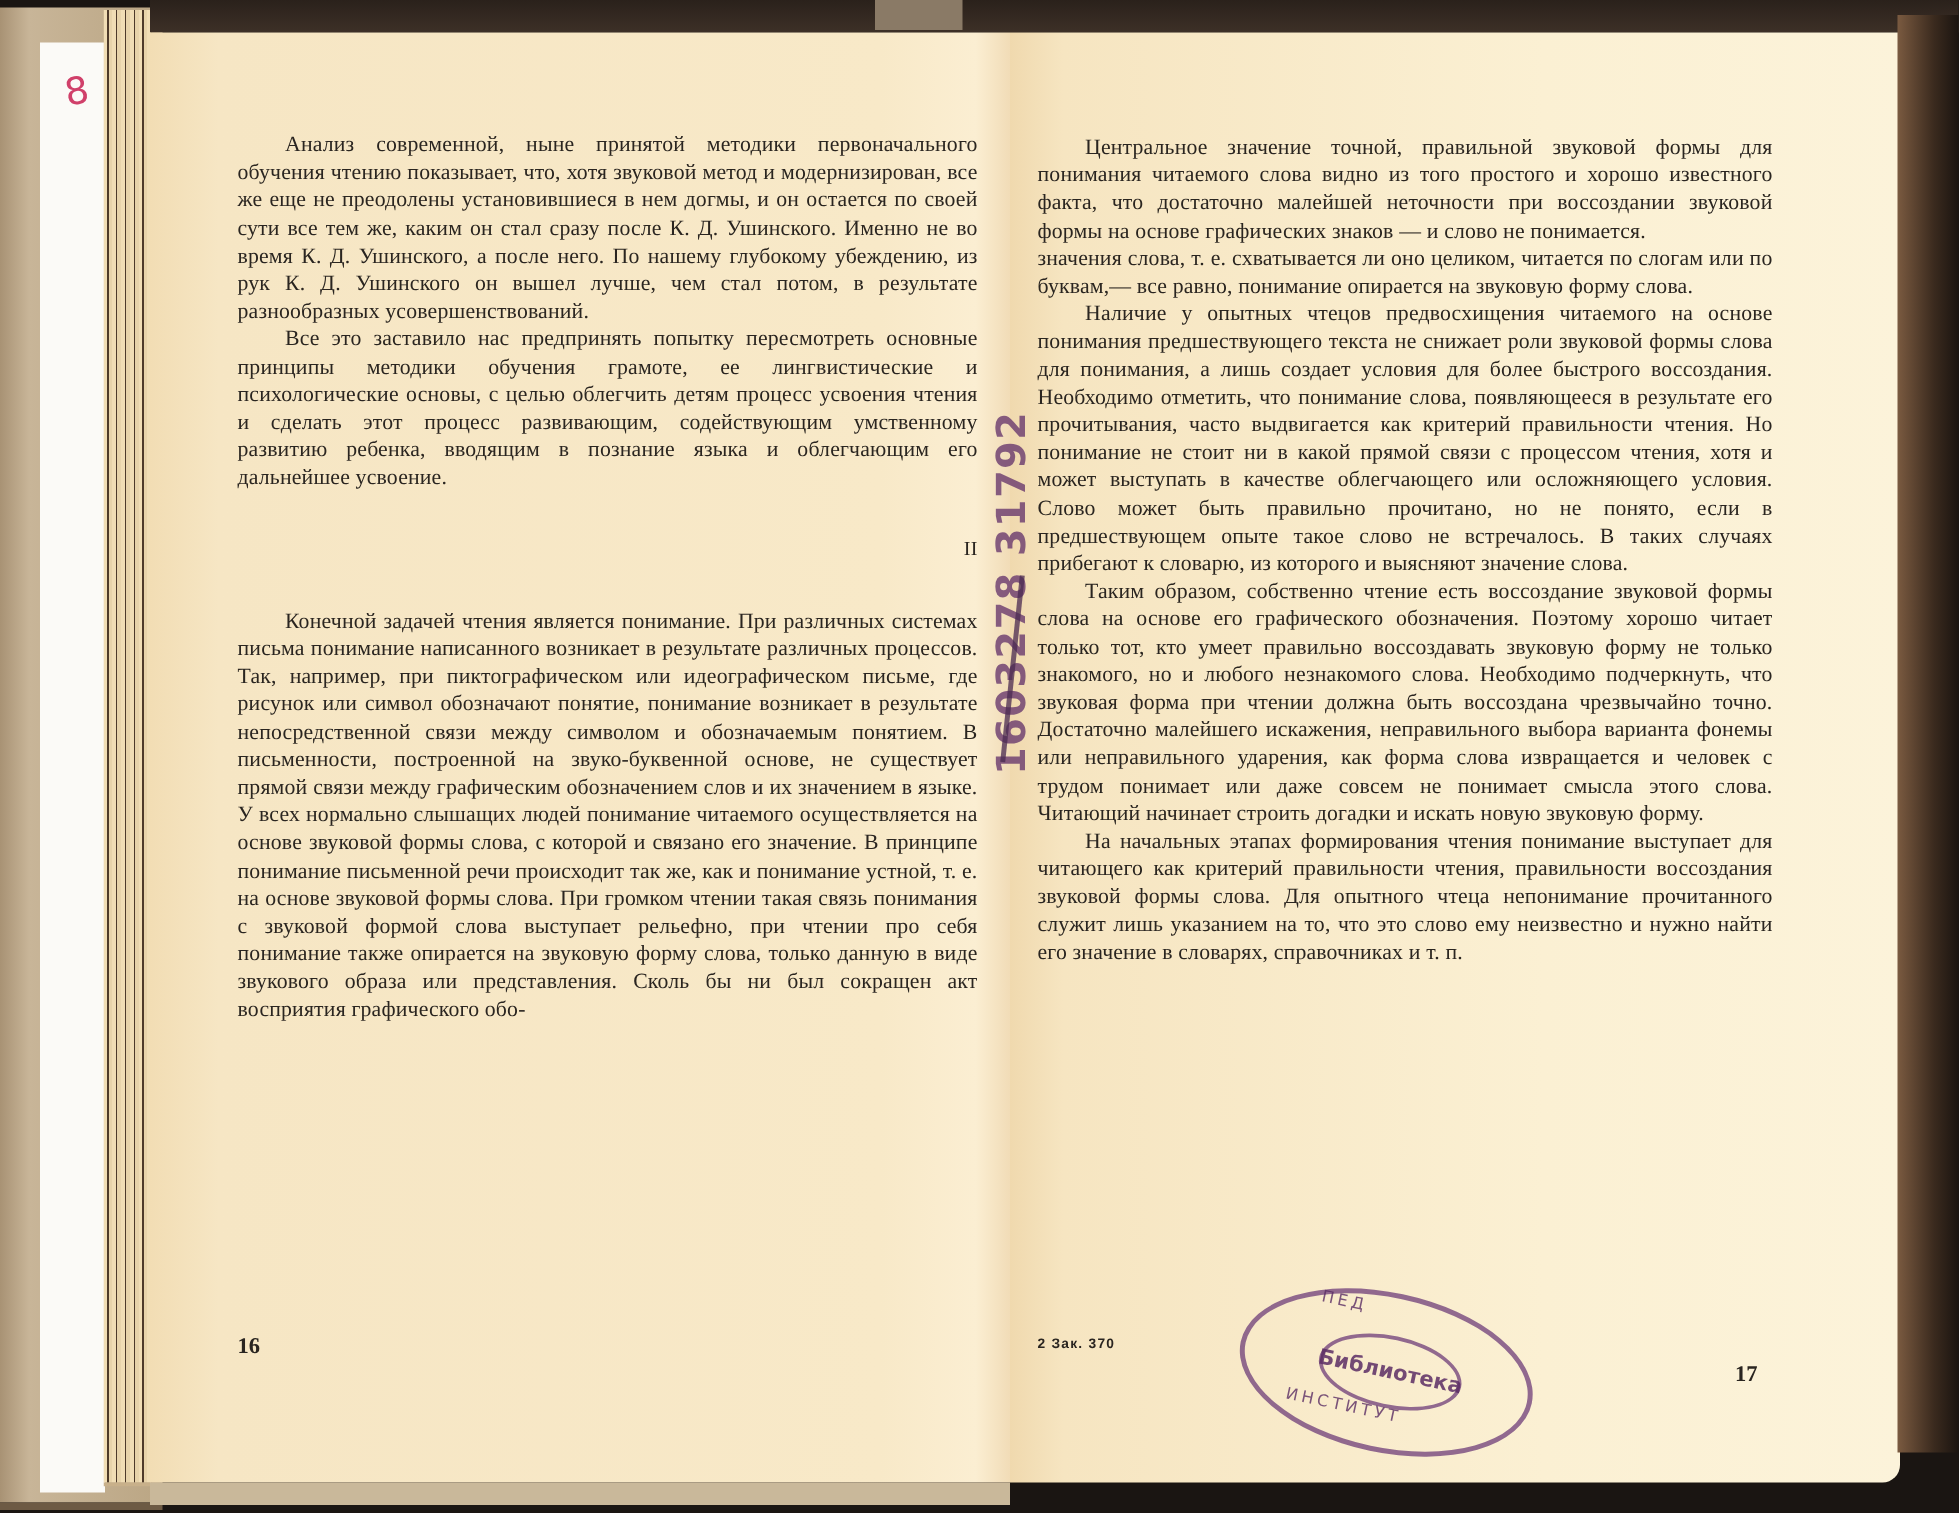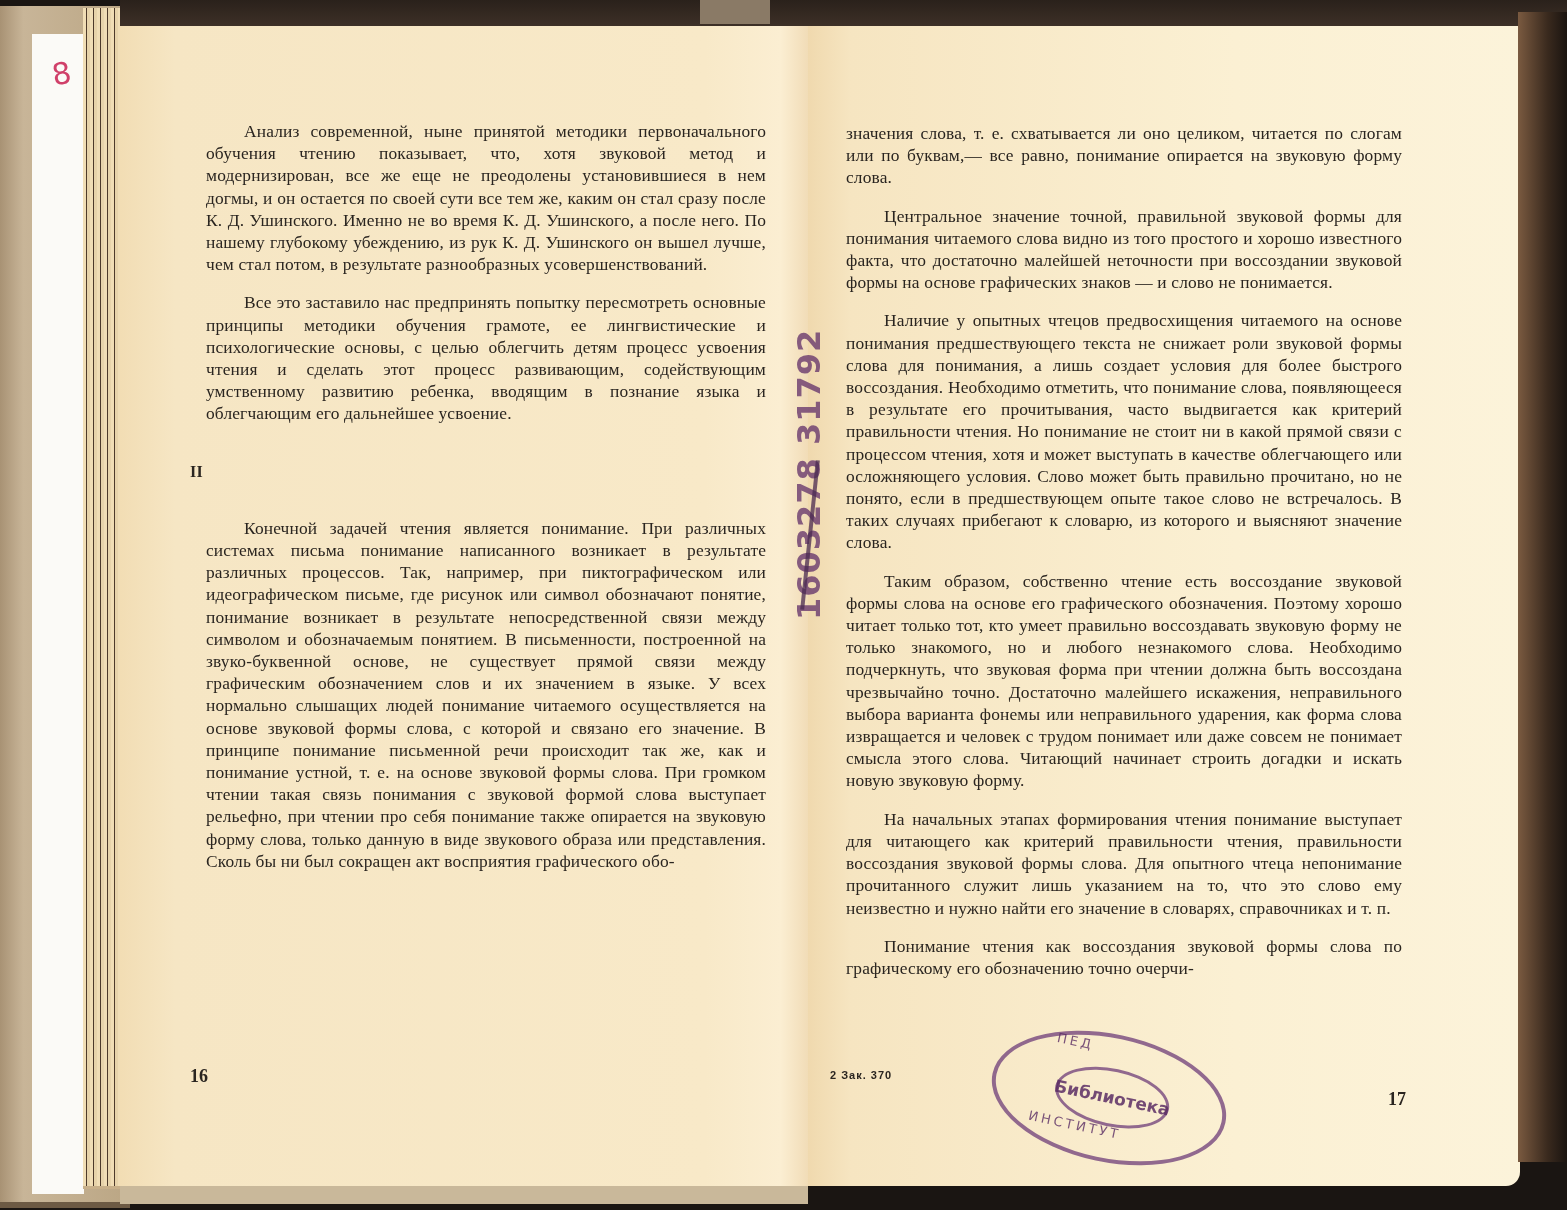--- a/index.html
+++ b/index.html
@@ -51,24 +51,24 @@
     .right-edge {
       position:absolute; left:1518px; top:12px; width:49px; height:1150px;
       background:linear-gradient(90deg,#7a5a40,#3a2a1e 60%,#1a1410);
     }
     .text-block {
       position:absolute; font-size:17.4px; line-height:22.2px; text-align:justify;
       letter-spacing:0.15px;
     }
     .left-text { left:70px; top:78px; width:592px; }
     .right-text { left:22px; top:80px; width:588px; }
-    .para { margin:16px; text-indent:38px; }
+    .para { margin:0; text-indent:38px; }
     .para.noindent { text-indent:0; }
     .heading-ii {
-      text-align:left; font-weight:bold; font-size:16px; margin:36px 0 34px 0; text-indent:0;
+      text-align:right; font-weight:normal; font-size:16px; margin:36px 0 34px 0; text-indent:0;
     }
     .em { }
     .page-num {
       position:absolute; font-size:18px; font-weight:bold;font-family:Liberation Serif, serif;
     }
     .num-left { left:70px; top:1040px; }
     .num-right { left:580px; top:1043px;margin-top:20px; }
     .signature {
       position:absolute; left:22px; top:1043px; font-size:11px; font-weight:bold;
       font-family:"Liberation Sans",sans-serif; letter-spacing:1px;text-align:center;
@@ -119,26 +119,25 @@
     <p class="para">Анализ современной, ныне принятой методики первоначального обучения чтению показывает, что, хотя звуковой метод и модернизирован, все же еще не преодолены установившиеся в нем догмы, и он остается по своей сути все тем же, каким он стал сразу после К. Д. Ушинского. Именно не во время К. Д. Ушинского, а после него. По нашему глубокому убеждению, из рук К. Д. Ушинского он вышел лучше, чем стал потом, в результате разнообразных усовершенствований.</p>
     <p class="para">Все это заставило нас предпринять попытку пересмотреть основные принципы методики обучения грамоте, ее лингвистические и психологические основы, с целью облегчить детям процесс усвоения чтения и сделать этот процесс развивающим, содействующим умственному развитию ребенка, вводящим в познание языка и облегчающим его дальнейшее усвоение.</p>
     <p class="para heading-ii">II</p>
     <p class="para">Конечной задачей чтения является понимание. При различных системах письма понимание написанного возникает в результате различных процессов. Так, например, при пиктографическом или идеографическом письме, где рисунок или символ обозначают понятие, понимание возникает в результате непосредственной связи между символом и обозначаемым понятием. В письменности, построенной на звуко-буквенной основе, не существует прямой связи между графическим обозначением слов и их значением в языке. У всех нормально слышащих людей понимание читаемого осуществляется на основе звуковой формы слова, с которой и связано его значение. В принципе понимание письменной речи происходит так же, как и понимание устной, т. е. на основе звуковой формы слова. При громком чтении такая связь понимания с звуковой формой слова выступает рельефно, при чтении про себя понимание также опирается на звуковую форму слова, только данную в виде звукового образа или представления. Сколь бы ни был сокращен акт восприятия графического обо-</p>
   </div>
   <span class="page-num num-left">16</span>
 </div>
 
 <div class="page page-right">
   <div class="text-block right-text">
+    <p class="para">Центральное значение точной, правильной звуковой формы для понимания читаемого слова видно из того простого и хорошо известного факта, что достаточно малейшей неточности при воссоздании звуковой формы на основе графических знаков — и слово не понимается.</p>
     <p class="para noindent">значения слова, т. е. схватывается ли оно целиком, читается по слогам или по буквам,— все равно, понимание опирается на звуковую форму слова.</p>
-    <p class="para">Центральное значение точной, правильной звуковой формы для понимания читаемого слова видно из того простого и хорошо известного факта, что достаточно малейшей неточности при воссоздании звуковой формы на основе графических знаков — и слово не понимается.</p>
     <p class="para">Наличие у опытных чтецов предвосхищения читаемого на основе понимания предшествующего текста не снижает роли звуковой формы слова для понимания, а лишь создает условия для более быстрого воссоздания. Необходимо отметить, что понимание слова, появляющееся в результате его прочитывания, часто выдвигается как критерий правильности чтения. Но понимание не стоит ни в какой прямой связи с процессом чтения, хотя и может выступать в качестве облегчающего или осложняющего условия. Слово может быть правильно прочитано, но не понято, если в предшествующем опыте такое слово не встречалось. В таких случаях прибегают к словарю, из которого и выясняют значение слова.</p>
     <p class="para"><span>Таким образом, собственно </span><span class="em">чтение есть воссоздание звуковой формы слова на основе его графического обозначения.</span><span> Поэтому хорошо читает только тот, кто умеет правильно воссоздавать звуковую форму не только знакомого, но и любого незнакомого слова. Необходимо подчеркнуть, что звуковая форма при чтении должна быть воссоздана чрезвычайно точно. Достаточно малейшего искажения, неправильного выбора варианта фонемы или неправильного ударения, как форма слова извращается и человек с трудом понимает или даже совсем не понимает смысла этого слова. Читающий начинает строить догадки и искать новую звуковую форму.</span></p>
     <p class="para">На начальных этапах формирования чтения понимание выступает для читающего как критерий правильности чтения, правильности воссоздания звуковой формы слова. Для опытного чтеца непонимание прочитанного служит лишь указанием на то, что это слово ему неизвестно и нужно найти его значение в словарях, справочниках и т. п.</p>
-    <p class="para">Понимание чтения как воссоздания звуковой формы слова по графическому его обозначению точно очерчи-</p>
   </div>
   <span class="signature">2 Зак. 370</span>
   <span class="page-num num-right">17</span>
 </div>
 
 <div class="right-edge"></div>
 
 <div class="margin-hand">1603278 31792</div>
 <div class="margin-strike"></div>
 

